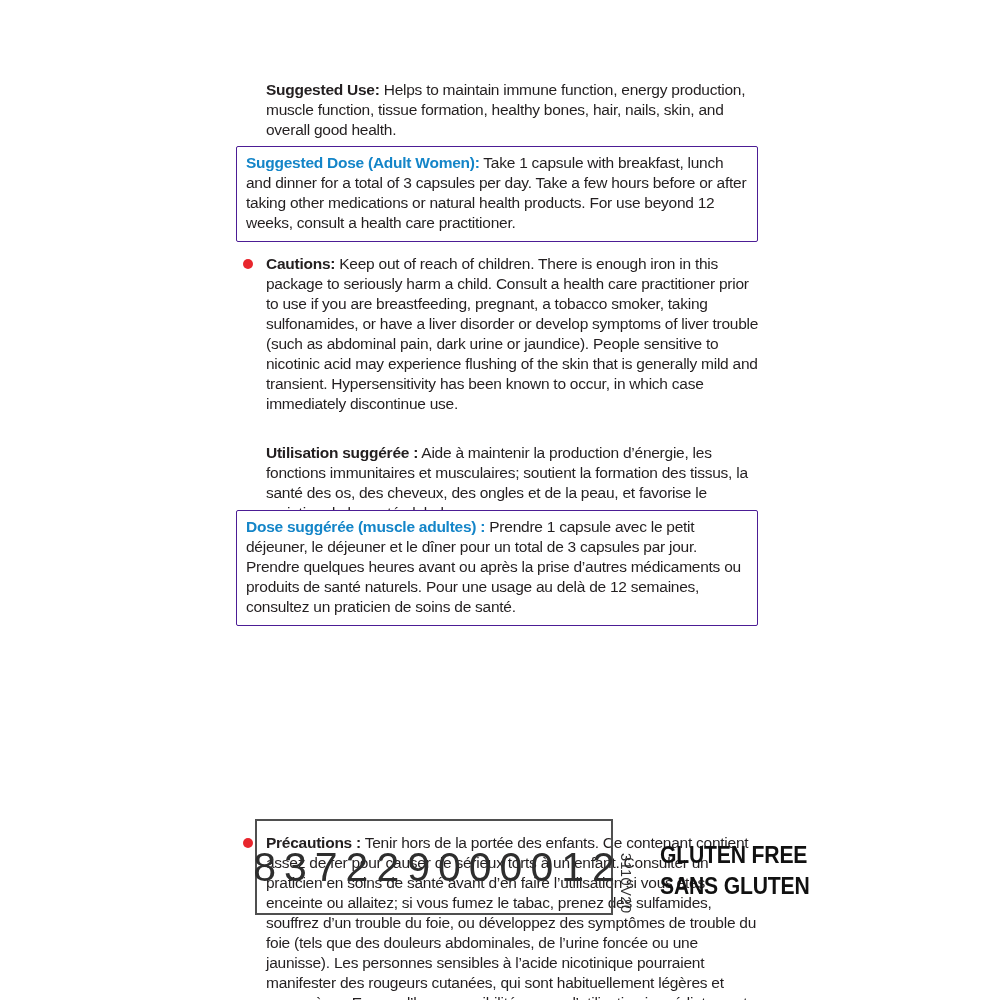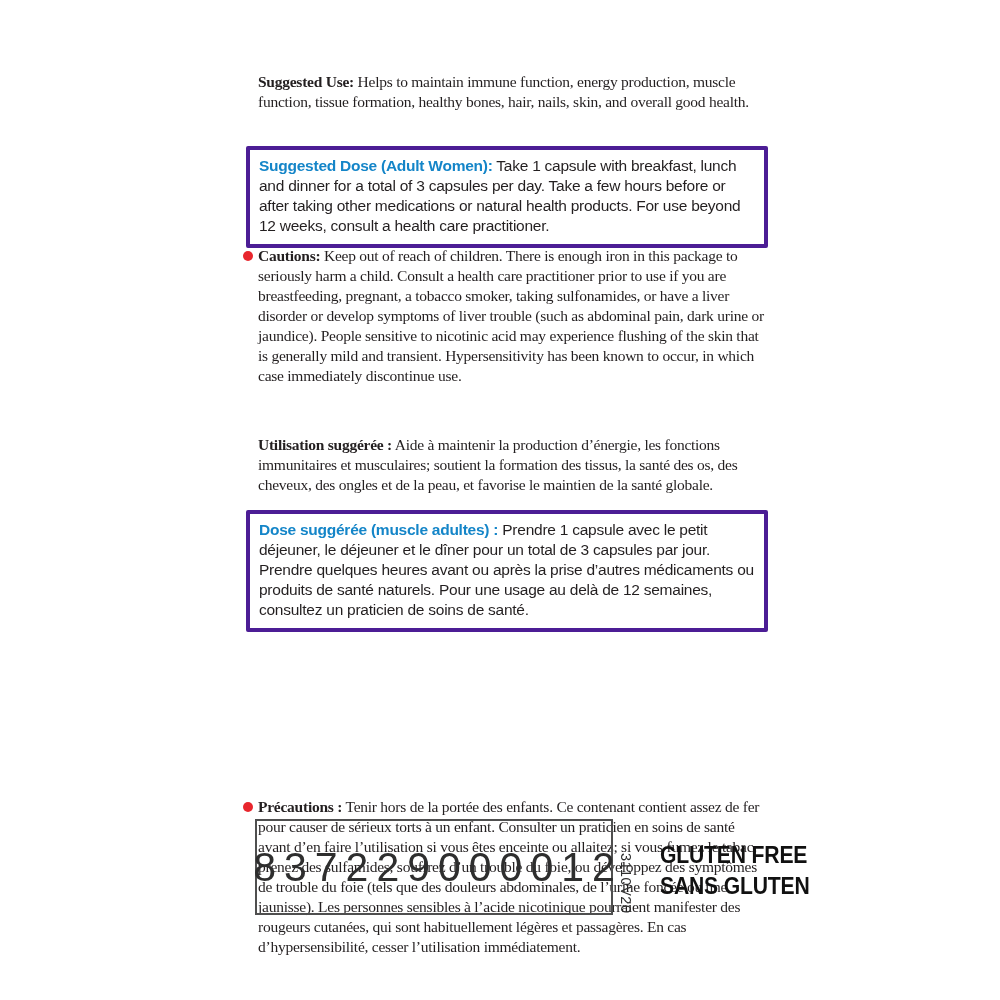--- a/index.html
+++ b/index.html
@@ -16,28 +16,28 @@
     overflow: hidden;
   }
   .sec {
     position: absolute;
     left: 258px;
     width: 512px;
     font-size: 15.5px;
     line-height: 20px;
     letter-spacing: -0.25px;
   }
-  .sec p { margin: 0; font-family: Liberation Serif, serif; }
+  .sec p { margin: 8px; }
   b.head { font-weight: bold; }
   b.blue { color: #1485c8; }
   .dosebox {
     position: absolute;
-    left: 246px;
+    left: 236px;
     width: 522px;
-    border: 4px solid #4c1d95;
+    border: 1px solid #4c1d95;
     border-radius: 2px;
     box-sizing: border-box;
     padding: 6px 8px 8px 9px;
     background: #ffffff;
   }
   .dosebox .inner {
     font-size: 15.5px;
     line-height: 20px;
     letter-spacing: -0.25px;
   }

